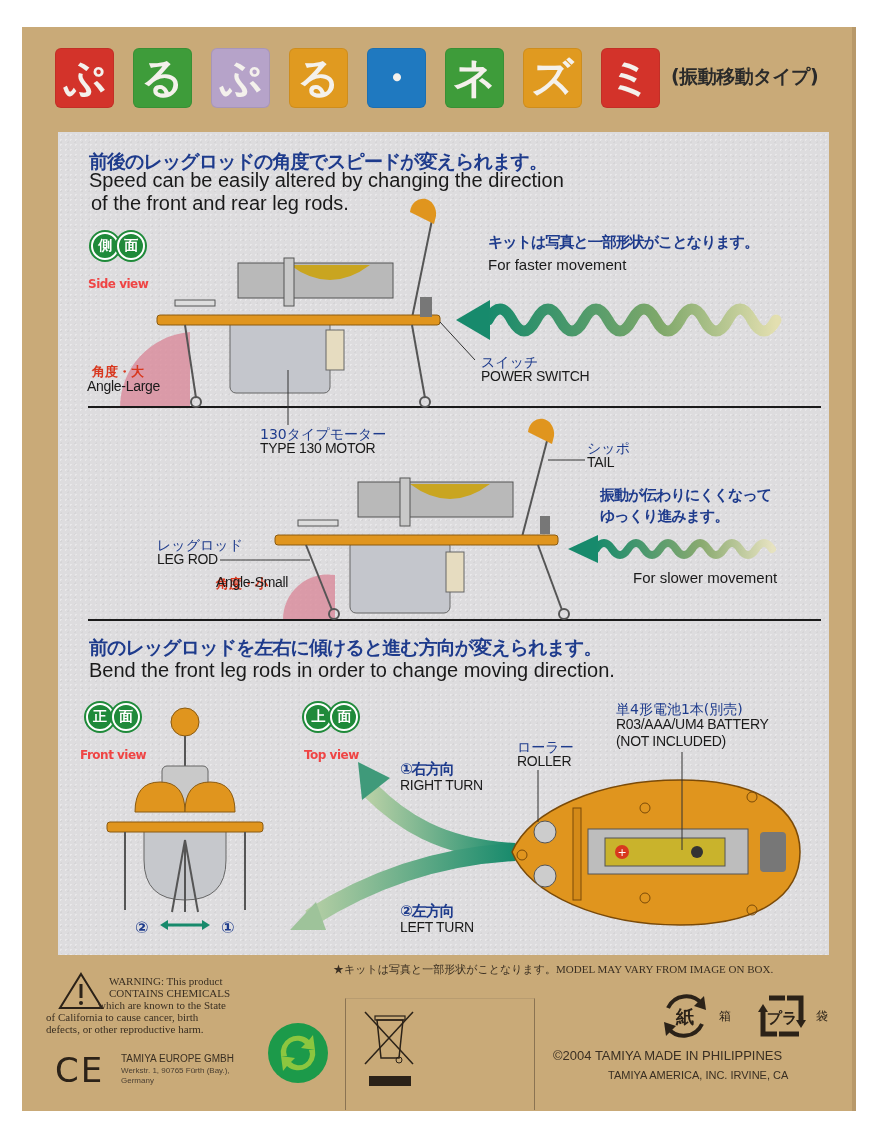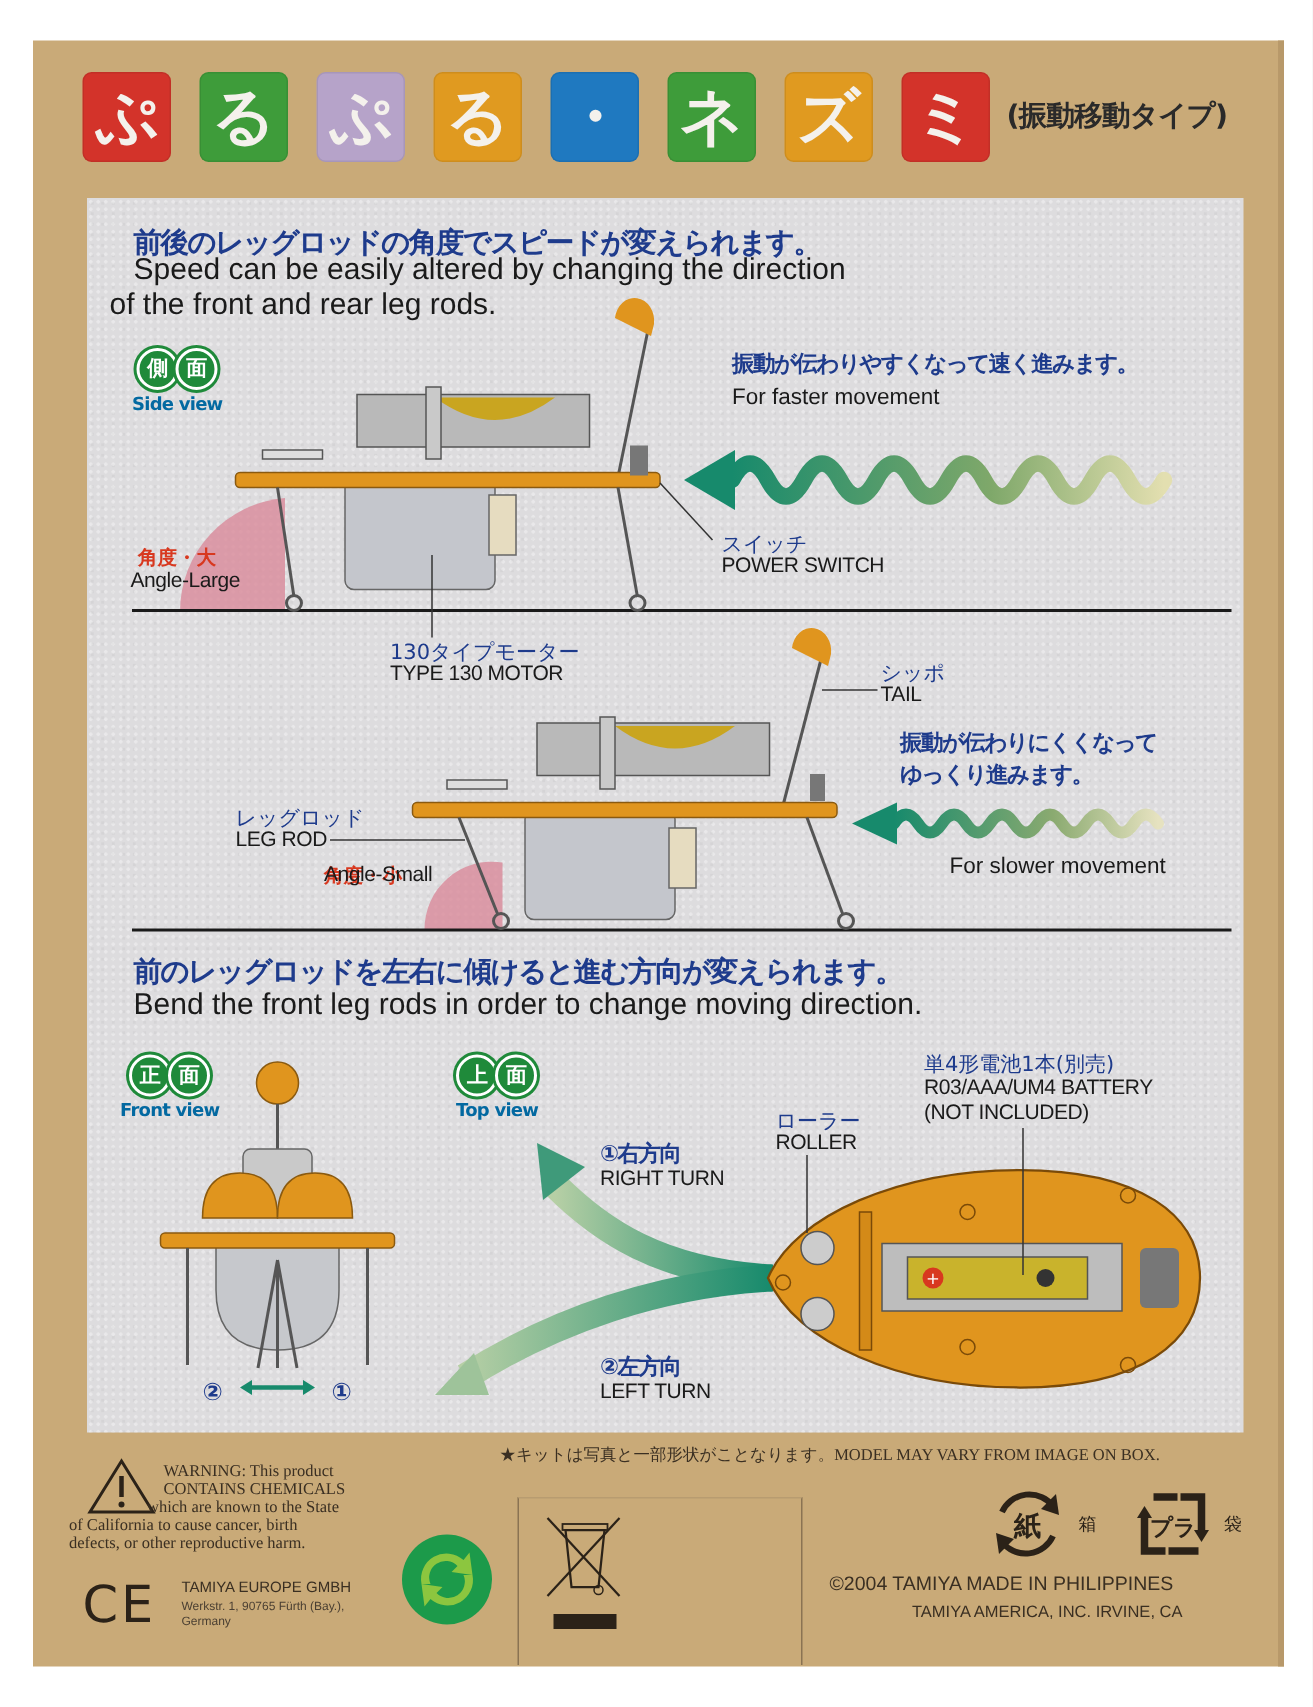--- a/index.html
+++ b/index.html
@@ -26,21 +26,21 @@
   .jp-red { position: absolute; font-family: "DejaVu Sans", sans-serif; font-weight: bold; color: #d8381f; font-size: 13px; white-space: nowrap; }
   .jp-small { position: absolute; font-family: "DejaVu Sans", sans-serif; color: #1e3b8c; font-size: 14px; white-space: nowrap; }
   .en-small { position: absolute; color: #1a1a1a; font-size: 14px; white-space: nowrap; letter-spacing: -0.3px; }
   .en-mid { position: absolute; color: #1a1a1a; font-size: 15px; white-space: nowrap; }
 
   
   .badge { position: absolute; display: flex; flex-direction: column; align-items: center; }
   .badge-circles { display: flex; }
   .badge-c { width: 28px; height: 28px; border-radius: 50%; background: #1f8a3a; border: 2px solid #ffffff; box-shadow: 0 0 0 2px #1f8a3a;
              color: #fff; font-weight: bold; font-size: 14px; display: flex; align-items: center; justify-content: center; font-family: "DejaVu Sans", sans-serif; margin: 0 -1px; }
-  .badge-label { color: #0369a1; font-weight: bold; font-size: 12px; margin-top: 2px; font-family: "DejaVu Sans", sans-serif; letter-spacing: -0.5px; }
+  .badge-label { color: #ef4444; font-weight: bold; font-size: 12px; margin-top: 17px; font-family: "DejaVu Sans", sans-serif; letter-spacing: -0.5px; }
 
   svg { position: absolute; overflow: visible; }
 
   
   .footer-note { position: absolute; left: 333px; top: 962px; font-family: "Liberation Serif", serif; font-size: 11px; color: #3a2f22; white-space: nowrap; }
   .warning { position: absolute; left: 46px; top: 975px; width: 200px; font-family: "Liberation Serif", serif; font-size: 11px; line-height: 12px; color: #3a2f22; }
   .warning .w1 { padding-left: 63px; display: block; }
   .ce { position: absolute; left: 55px; top: 1050px; font-size: 34px; font-weight: normal; color: #2b2218; letter-spacing: 2px; font-family: "DejaVu Sans", sans-serif; }
   .eu-name { position: absolute; left: 121px; top: 1053px; font-size: 10px; color: #3a2f22; }
   .eu-addr { position: absolute; left: 121px; top: 1066px; font-size: 8px; line-height: 10px; color: #4a3f32; width: 120px; }
@@ -64,21 +64,21 @@
   <div class="tile" style="background:#3e9c3a">ネ</div>
   <div class="tile" style="background:#e09a20">ズ</div>
   <div class="tile" style="background:#d3332a">ミ</div>
 </div>
 <div class="title-sub">(振動移動タイプ)</div>
 
 <div class="panel"></div>
 
 <div class="jp-head" style="left:89px;top:149px;">前後のレッグロッドの角度でスピードが変えられます。</div>
 <div class="en-head" style="left:89px;top:169px;">Speed can be easily altered by changing the direction</div>
-<div class="en-head" style="left:73px;top:192px;">of the front and rear leg rods.</div>
+<div class="en-head" style="left:91px;top:192px;">of the front and rear leg rods.</div>
 
 <div class="badge" style="left:88px;top:232px;">
   <div class="badge-circles">
       <div class="badge-c">側</div>
       <div class="badge-c">面</div>
     </div>
   <div class="badge-label">Side view</div>
 </div>
 
 <svg style="left:0;top:0;" width="875" height="1138">
@@ -124,21 +124,21 @@
     </linearGradient>
     <linearGradient id="gcurve" x1="1" x2="0" y1="0" y2="0">
       <stop offset="0" stop-color="#178a6c"></stop>
         <stop offset="1" stop-color="#b6cfa5"></stop>
     </linearGradient>
   </defs>
   <polygon points="456,320 490,300 490,340" fill="#178a6c"></polygon>
   <path d="M488,320 q12,-22 24,0 t24,0 t24,0 t24,0 t24,0 t24,0 t24,0 t24,0 t24,0 t24,0 t24,0 t24,0" fill="none" stroke="url(#gw1)" stroke-width="11" stroke-linecap="round"></path>
 </svg>
 
-<div class="jp-head" style="left:488px;top:233px;font-size:15px;">振動が伝わりやすくなって速く進みます。</div>
+<div class="jp-head" style="left:488px;top:233px;font-size:15px;">キットは写真と一部形状がことなります。</div>
 <div class="en-mid" style="left:488px;top:256px;">For faster movement</div>
 <div class="jp-red" style="left:92px;top:363px;">角度・大</div>
 <div class="en-small" style="left:87px;top:378px;">Angle-Large</div>
 <div class="jp-small" style="left:481px;top:354px;">スイッチ</div>
 <div class="en-small" style="left:481px;top:368px;">POWER SWITCH</div>
 <div class="jp-small" style="left:260px;top:426px;">130タイプモーター</div>
 <div class="en-small" style="left:260px;top:440px;">TYPE 130 MOTOR</div>
 
 <svg style="left:0;top:0;" width="875" height="1138">
   <path d="M335,620 L335,575 A45,45 0 0 0 283,620 Z" fill="#d98a9a" opacity="0.8"></path>

